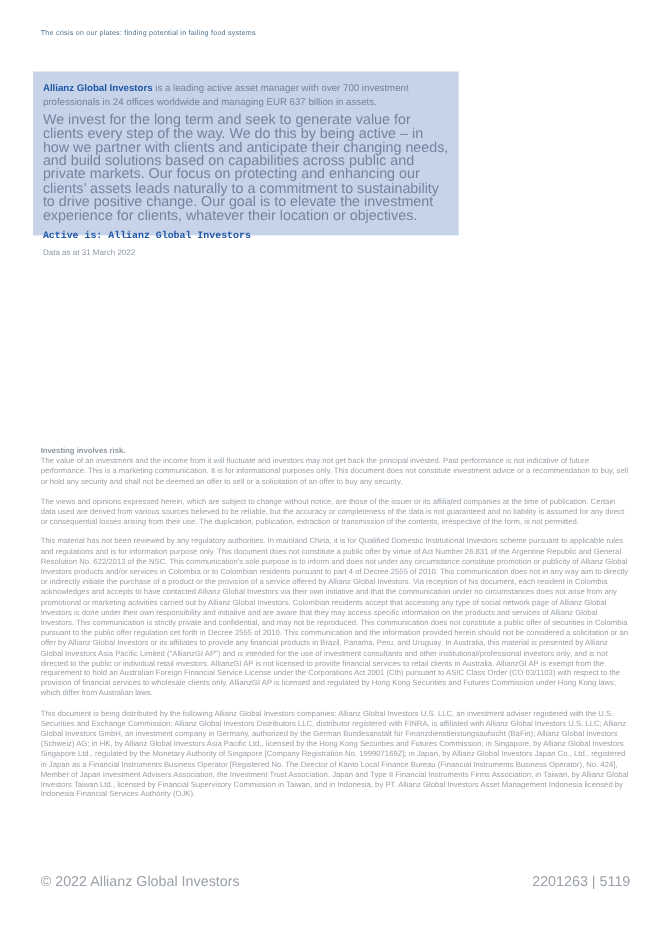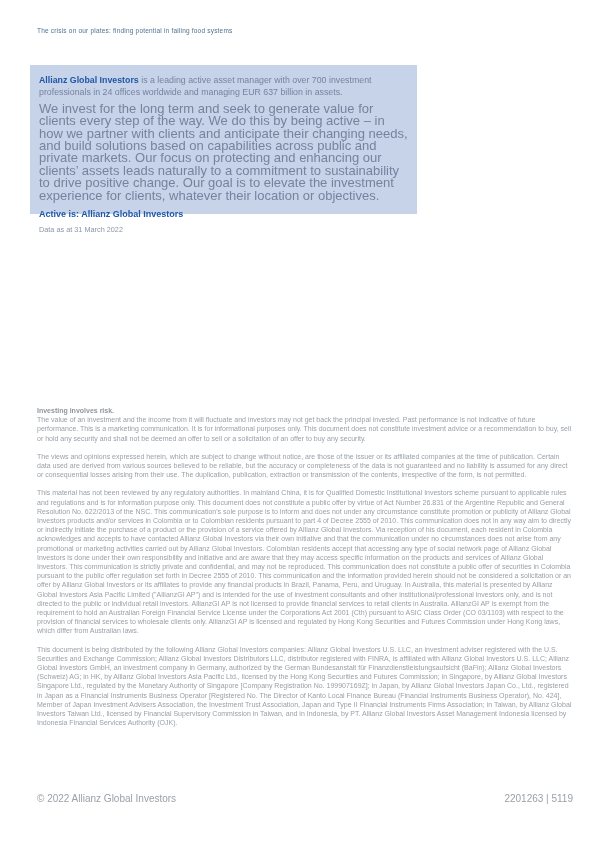--- a/index.html
+++ b/index.html
@@ -27,41 +27,42 @@
     margin:0 0 4px 0;
   }
   .brand-bold { font-weight:bold; color:#2057a7; }
   .box-body {
     font-size:13px; line-height:12.4px; color:#76839e;
     margin:0 0 7px 0;
   }
   .box-tagline {
     font-size:9px; font-weight:bold; color:#2057a7;
     margin:0 0 6px 0;
+    font-family:Liberation Mono, monospace;
   }
   .box-datanote {
     font-size:7.3px; color:#8c97a8; margin:0;
   }
   .disclaimers {
     position:absolute; top:406px; left:37px; width:537px;
     color:#9aa1a8;
   }
   .disc-p {
     font-size:7px; line-height:9.2px;
     margin:0 0 9px 0;
     text-align:left;
   }
   .risk-heading {
     display:block;
     font-weight:bold; color:#8f979f;
   }
   .footer {
     position:absolute; top:793px; left:37px; right:27px;
     display:flex; justify-content:space-between; align-items:flex-start;
-    font-size:10px; color:#9aa1a8;
+    font-size:13px; color:#9aa1a8;
   }
 </style>
 </head>
 <body>
 
 <div class="page">
 
   <div class="running-header">The crisis on our plates: finding potential in failing food systems</div>
 
   <div class="highlight-box">

